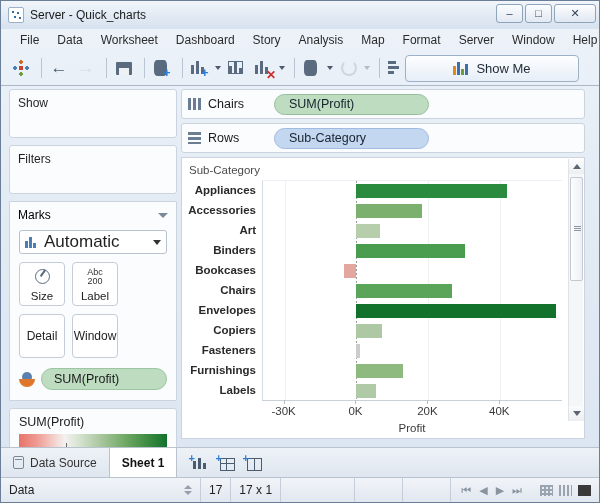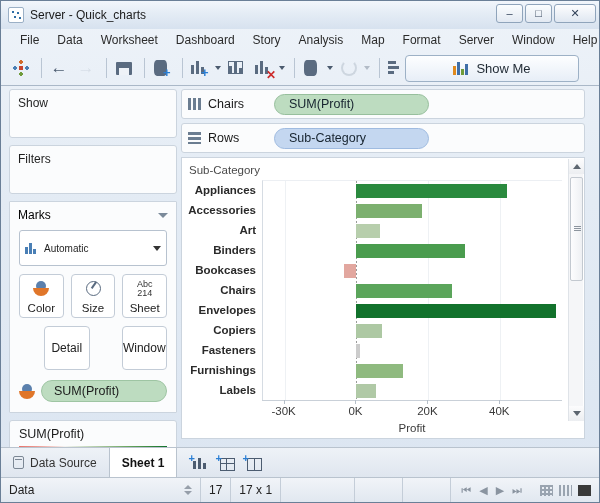--- a/index.html
+++ b/index.html
@@ -116,22 +116,22 @@
     display:flex; align-items:center; justify-content:space-between;
   }
   .card-body { height:22px; }
   .tri-down { width:0;height:0;border-left:5px solid transparent;border-right:5px solid transparent;
               border-top:5px solid #7b8a9a; }
 
   .marks-card { background:#fbfcfd; border:1px solid #cbd4de; border-radius:1px; }
   .marks-hd { padding:6px 8px 5px 8px; display:flex; align-items:center; justify-content:space-between; }
   .marks-inner { padding:3px 9px 10px 9px; }
   .mark-select {
-    height:36px; background:#fff; border:1px solid #b7c2cf; border-radius:3px;
-    display:flex; align-items:center; padding:0 5px; gap:6px; font-size:10px; color:#1f1f1f;
+    height:24px; background:#fff; border:1px solid #b7c2cf; border-radius:3px;
+    display:flex; align-items:center; padding:0 5px; gap:6px; font-size:17px; color:#1f1f1f;
   }
   .mini-bars { width:13px;height:11px; position:relative; flex:none;}
   .mini-bars i{position:absolute;bottom:0;width:3px;background:#4a7fb5;display:block;}
   .mini-bars i:nth-child(1){left:0;height:7px;}
   .mini-bars i:nth-child(2){left:4px;height:11px;}
   .mini-bars i:nth-child(3){left:8px;height:5px;}
   .sel-caret { margin-left:auto; width:0;height:0;border-left:4px solid transparent;border-right:4px solid transparent;border-top:5px solid #333; }
 
   .btn-row { display:flex; gap:7px; margin-top:8px; }
   .mbtn {
@@ -140,21 +140,21 @@
     padding-bottom:3px; font-size:11.5px; color:#222;
   }
   .mbtn .glyph { flex:1; display:flex; align-items:center; justify-content:center; }
   .ic-color { width:16px;height:15px;position:relative;}
   .ic-color:before{content:"";position:absolute;left:3px;top:0;width:10px;height:10px;border-radius:50%;background:#5b80ad;}
   .ic-color:after{content:"";position:absolute;left:0;bottom:0;width:16px;height:8px;background:#e0762a;
     border-radius:0 0 9px 9px;}
   .ic-size { width:15px;height:15px;border:1.5px solid #5a6b80;border-radius:50%;position:relative;}
   .ic-size:after{content:"";position:absolute;left:6px;top:-1px;width:1.5px;height:8px;background:#5a6b80;transform:rotate(35deg);}
   .ic-label { font-size:9px; line-height:9px; color:#333; text-align:center; }
-  .mbtn.text-only { justify-content:center; padding-bottom:0; font-size:12px;margin-left:25px;}
+  .mbtn.text-only { justify-content:center; padding-bottom:0; font-size:12px;}
 
   .pill-row { display:flex; align-items:center; gap:6px; margin-top:10px; }
   .pill-ic { width:16px;height:15px;position:relative;flex:none;}
   .pill-ic:before{content:"";position:absolute;left:3px;top:0;width:10px;height:10px;border-radius:50%;background:#5b80ad;}
   .pill-ic:after{content:"";position:absolute;left:0;bottom:0;width:16px;height:8px;background:#e0762a;border-radius:0 0 9px 9px;}
   .pill-green {
     flex:1; height:22px; background:#bddcc0; border:1px solid #9ec5a3; border-radius:11px;
     display:flex; align-items:center; padding-left:12px; font-size:12.5px; color:#1b1b1b;
   }
 
@@ -419,38 +419,32 @@
               <i></i>
               <i></i>
             </span>
           <span>Automatic</span>
           <span class="sel-caret"></span>
         </div>
 
         <div class="btn-row">
           <div class="mbtn">
             <span class="glyph">
-                <span class="ic-color"></span>
-              </span>
-            <span>Color</span>
-          </div>
-          <div class="mbtn">
-            <span class="glyph">
                 <span class="ic-size"></span>
               </span>
             <span>Size</span>
           </div>
           <div class="mbtn">
             <span class="glyph">
               <span class="ic-label">
                 <span>Abc</span><br>
-                <span>214</span>
+                <span>200</span>
               </span>
             </span>
-            <span>Sheet</span>
+            <span>Label</span>
           </div>
         </div>
 
         <div class="btn-row">
           <div class="mbtn text-only">
             <span>Detail</span>
           </div>
           <div class="mbtn text-only">
             <span>Window</span>
           </div>

